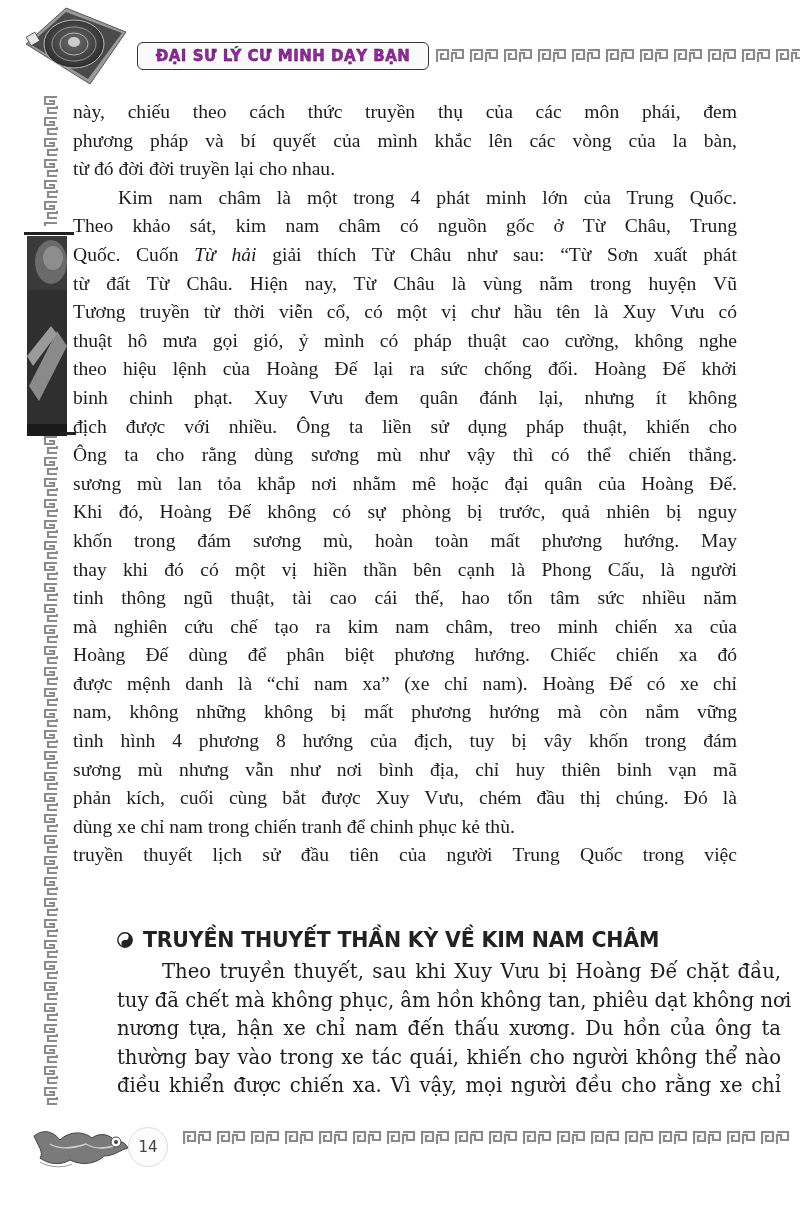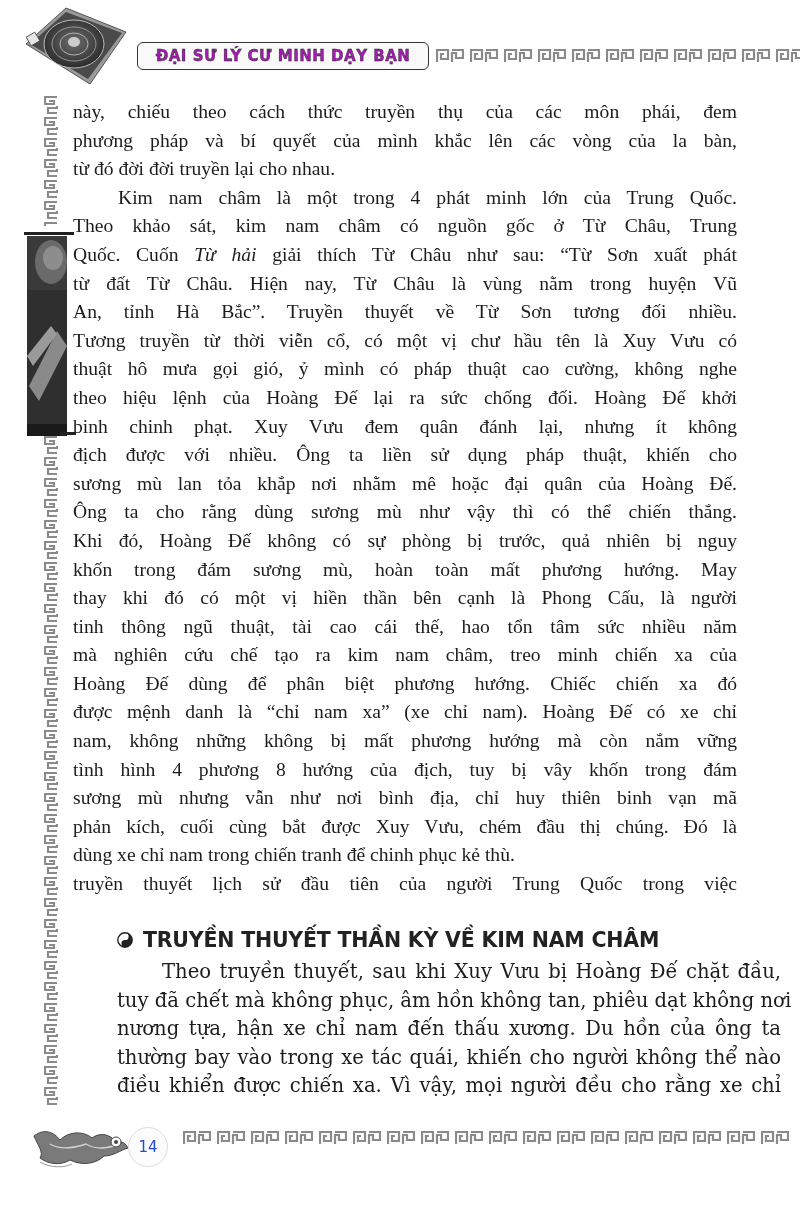--- a/index.html
+++ b/index.html
@@ -30,21 +30,21 @@
   .col1 { top:98px;font-family:Liberation Serif, serif; }
   .col2 { top:958px;margin-left:44px; }
   em { font-style:italic; }
 
   .heading { position:absolute; left:117px; top:928px; display:flex; align-items:center; gap:10px; }
   .heading .yy { width:16px; height:16px; }
   .heading span.h { font-family:"DejaVu Sans", sans-serif; font-weight:bold; font-size:20.5px; color:#222; letter-spacing:-0.2px; }
 
   
   .dragon { position:absolute; left:30px; top:1122px; width:100px; height:48px; }
-  .page-num { position:absolute; left:128px; top:1127px; width:38px; height:38px; border-radius:50%; border:1px solid #ddd; background:#fcfcfc; display:flex; align-items:center; justify-content:center; font-family:"DejaVu Sans", sans-serif; font-size:15px; color:#1d4ed8; }
+  .page-num { position:absolute; left:128px; top:1127px; width:38px; height:38px; border-radius:50%; border:1px solid #ddd; background:#fcfcfc; display:flex; align-items:center; justify-content:center; font-family:"DejaVu Sans", sans-serif; font-size:15px; color:#404040; }
 </style>
 </head>
 <body>
 
 <svg class="compass" viewBox="0 0 108 80">
   <defs>
     <radialGradient id="cg" cx="50%" cy="45%" r="55%">
       <stop offset="0" stop-color="#6d6d6d"></stop>
       <stop offset="1" stop-color="#2b2b2b"></stop>
     </radialGradient>
@@ -225,28 +225,27 @@
     <p>
       <span class="line">này, chiếu theo cách thức truyền thụ của các môn phái, đem</span>
       <span class="line">phương pháp và bí quyết của mình khắc lên các vòng của la bàn,</span>
       <span class="line last">từ đó đời đời truyền lại cho nhau.</span>
     </p>
     <p>
       <span class="line" style="padding-left: 45px;">Kim nam châm là một trong 4 phát minh lớn của Trung Quốc.</span>
       <span class="line">Theo khảo sát, kim nam châm có nguồn gốc ở Từ Châu, Trung</span>
       <span class="line">Quốc. Cuốn <em>Từ hải</em> giải thích Từ Châu như sau: “Từ Sơn xuất phát</span>
       <span class="line">từ đất Từ Châu. Hiện nay, Từ Châu là vùng nằm trong huyện Vũ</span>
-      <span class="line">An, tỉnh Hà Bắc”. Truyền thuyết về Từ Sơn tương đối nhiều.</span>
       <span class="line">Tương truyền từ thời viễn cổ, có một vị chư hầu tên là Xuy Vưu có</span>
       <span class="line">thuật hô mưa gọi gió, ỷ mình có pháp thuật cao cường, không nghe</span>
       <span class="line">theo hiệu lệnh của Hoàng Đế lại ra sức chống đối. Hoàng Đế khởi</span>
       <span class="line">binh chinh phạt. Xuy Vưu đem quân đánh lại, nhưng ít không</span>
       <span class="line">địch được với nhiều. Ông ta liền sử dụng pháp thuật, khiến cho</span>
+      <span class="line">Ông ta cho rằng dùng sương mù như vậy thì có thể chiến thắng.</span>
       <span class="line">sương mù lan tỏa khắp nơi nhằm mê hoặc đại quân của Hoàng Đế.</span>
-      <span class="line">Ông ta cho rằng dùng sương mù như vậy thì có thể chiến thắng.</span>
       <span class="line">Khi đó, Hoàng Đế không có sự phòng bị trước, quả nhiên bị nguy</span>
       <span class="line">khốn trong đám sương mù, hoàn toàn mất phương hướng. May</span>
       <span class="line">thay khi đó có một vị hiền thần bên cạnh là Phong Cấu, là người</span>
       <span class="line">tinh thông ngũ thuật, tài cao cái thế, hao tổn tâm sức nhiều năm</span>
       <span class="line">mà nghiên cứu chế tạo ra kim nam châm, treo minh chiến xa của</span>
       <span class="line">Hoàng Đế dùng để phân biệt phương hướng. Chiếc chiến xa đó</span>
       <span class="line">được mệnh danh là “chỉ nam xa” (xe chỉ nam). Hoàng Đế có xe chỉ</span>
       <span class="line">nam, không những không bị mất phương hướng mà còn nắm vững</span>
       <span class="line">tình hình 4 phương 8 hướng của địch, tuy bị vây khốn trong đám</span>
       <span class="line">sương mù nhưng vẫn như nơi bình địa, chỉ huy thiên binh vạn mã</span>

